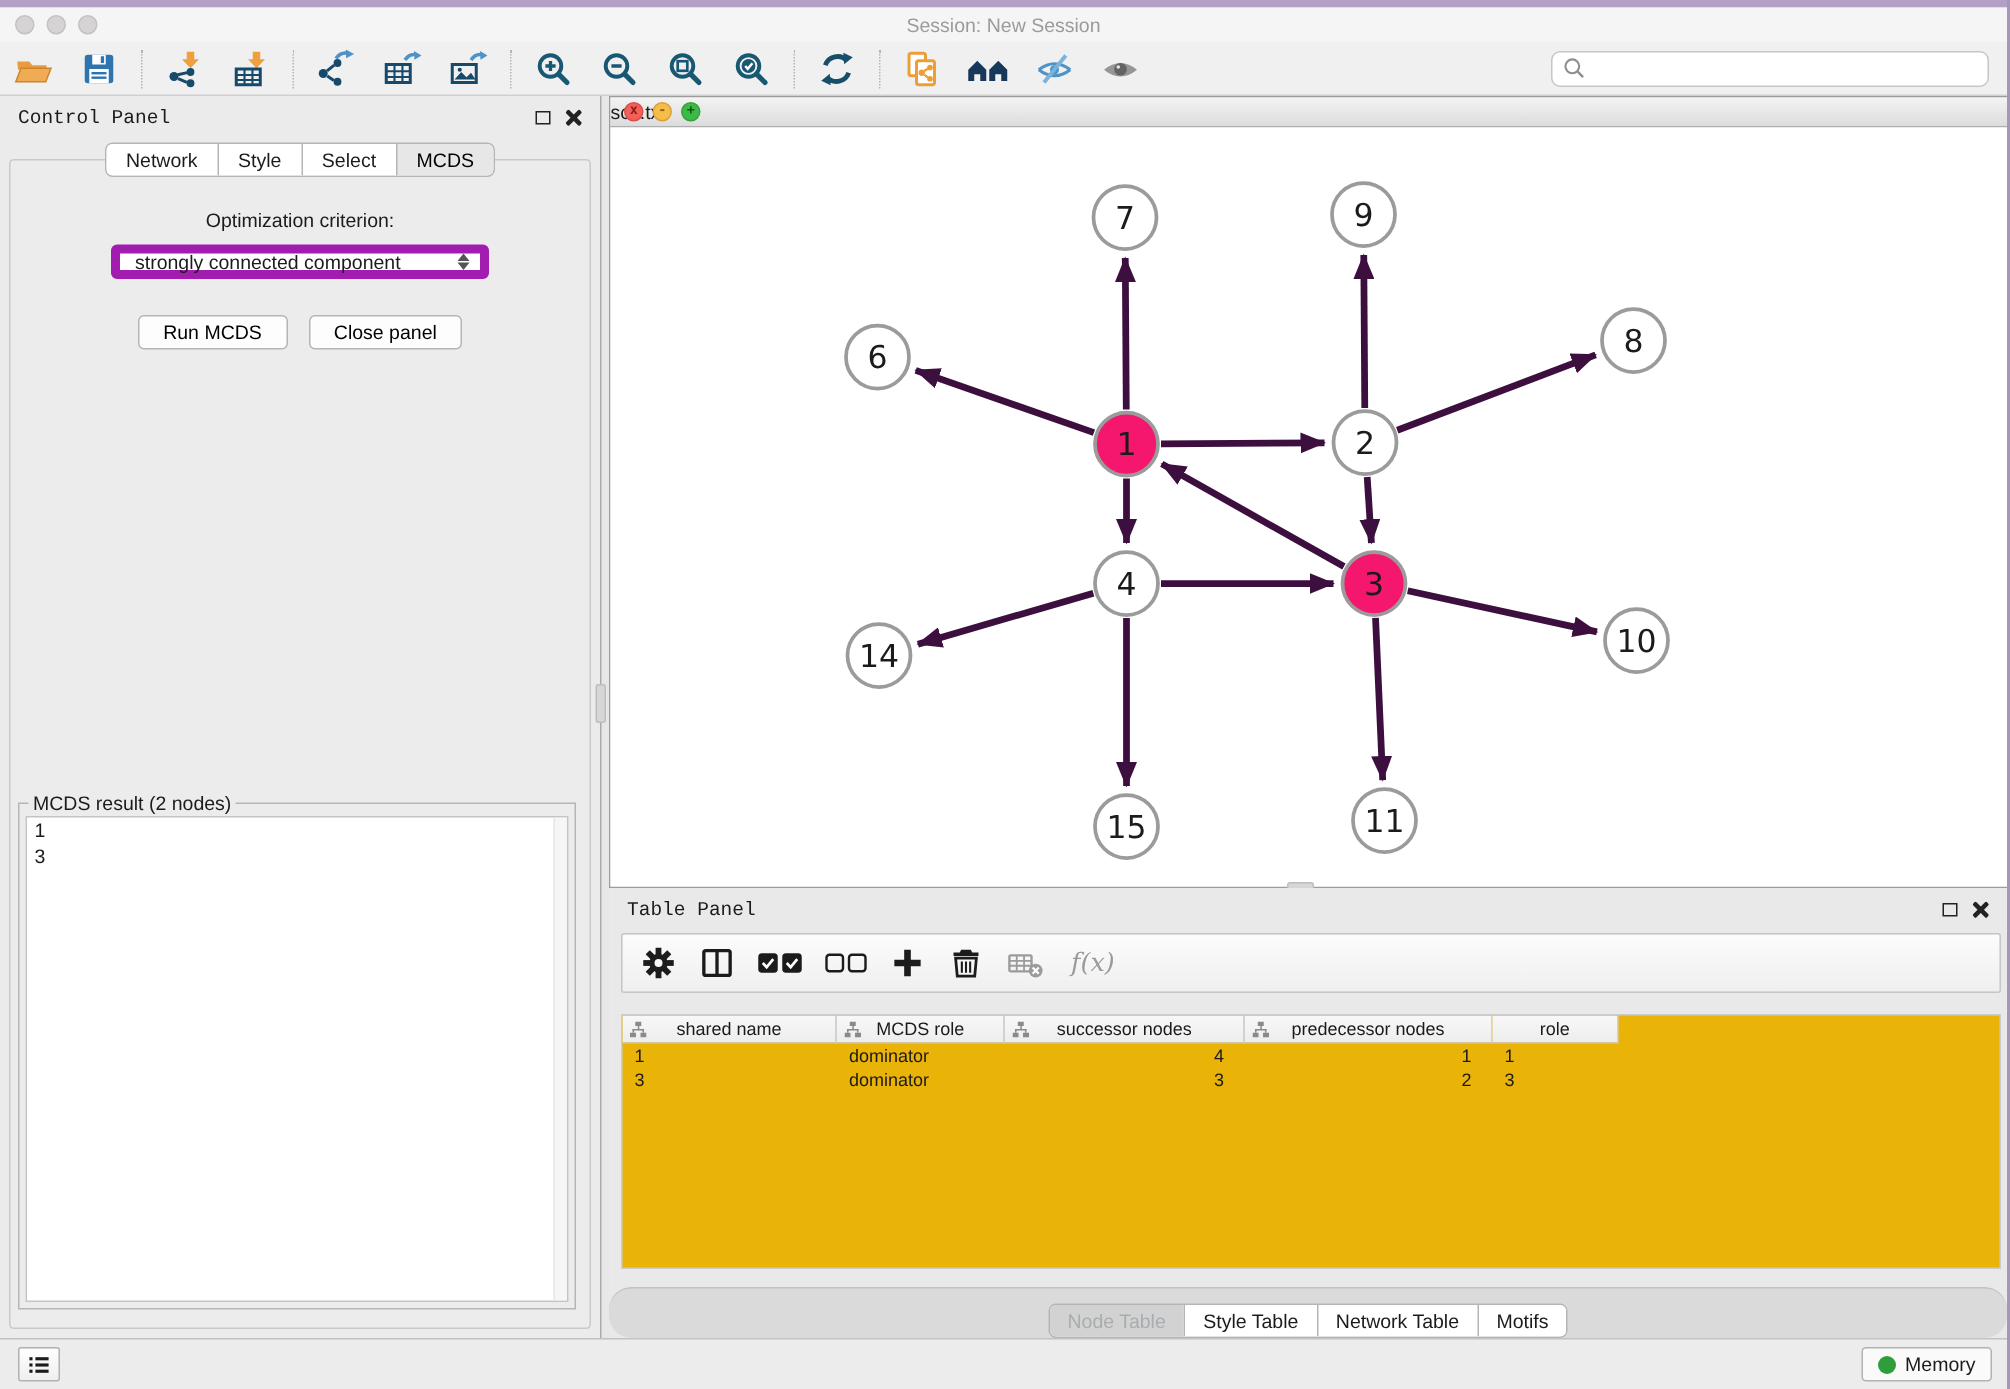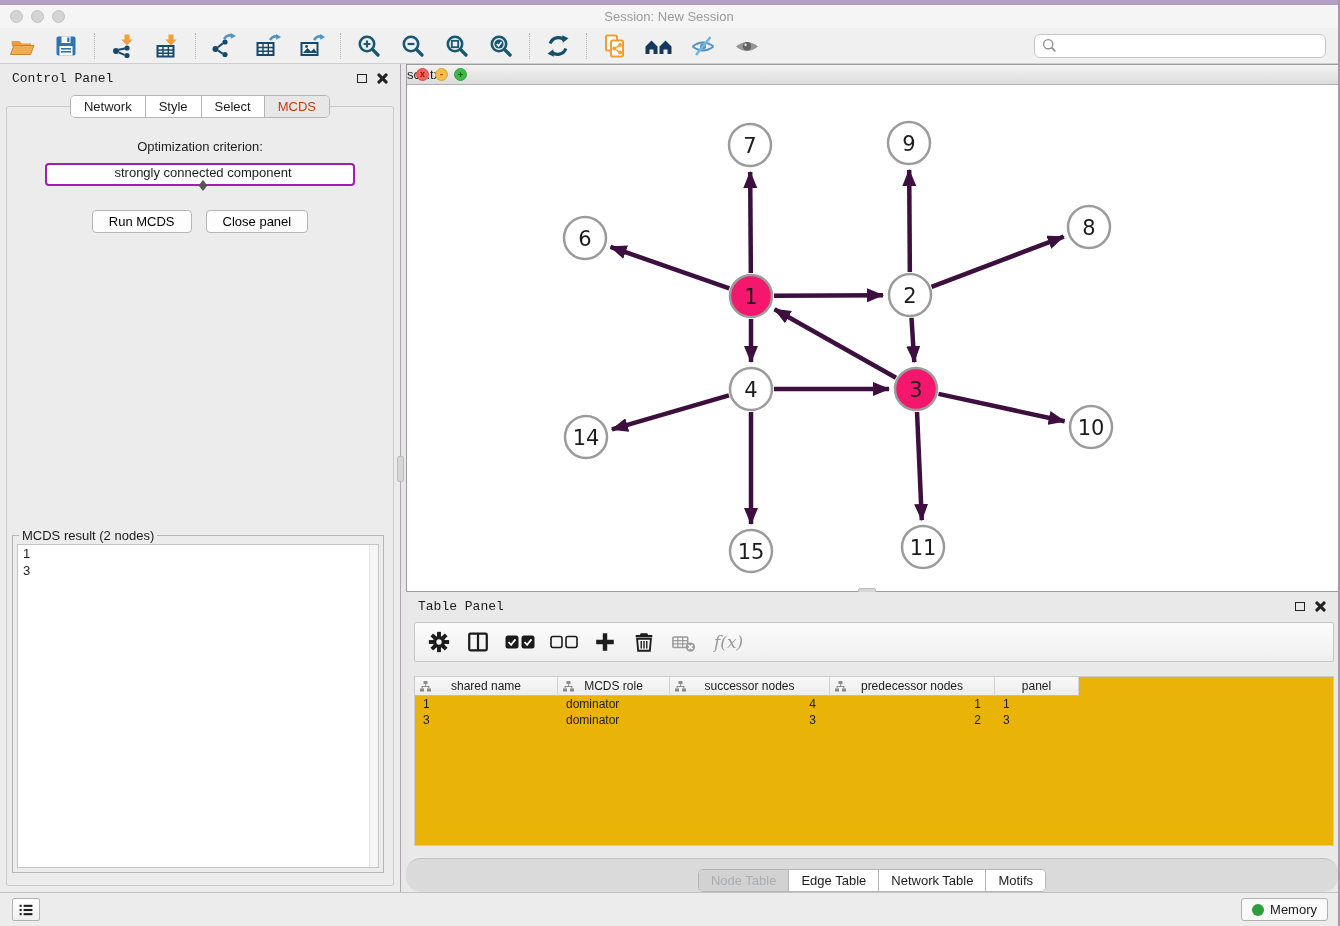--- a/index.html
+++ b/index.html
@@ -26,25 +26,25 @@
   .panel-header .ph-title { flex:1;font-family:Liberation Mono, monospace; }
   .float-icon { width:10px; height:9px; border:1.5px solid #222; margin-right:10px; display:inline-block; }
   .x-icon { position:relative; width:11px; height:11px; display:inline-block; }
   .x-icon::before,.x-icon::after { content:""; position:absolute; left:-1px; top:4px; width:13px; height:3px; background:#222; border-radius:1px; }
   .x-icon::before { transform:rotate(45deg);} .x-icon::after { transform:rotate(-45deg);}
 
   .cp-tabs-wrap { position:absolute; left:0; right:0; top:31px; text-align:center; z-index:3; }
   .segmented { display:inline-flex; border:1px solid #b5b5b5; border-radius:5px; overflow:hidden; background:#fff; }
   .seg { padding:3px 13px; border-left:1px solid #b5b5b5; background:#fff; white-space:nowrap; }
   .seg:first-child { border-left:none; }
-  .seg.selected { background:#e7e7e7; color:#c2410c; }
+  .seg.selected { background:#e7e7e7; color:#000000; }
 
   .cp-content { position:absolute; left:6px; right:6px; top:42px; bottom:6px; border:1px solid #c9c9c9; border-radius:3px; background:#ececec; }
   .opt-label { text-align:center; margin-top:32px; }
-  .criterion-select { margin:9px auto 0; width:310px; height:23px; background:#fff; border:2px solid #a21caf; border-radius:4px; display:flex; align-items:center; padding:0 4px 0 10px;flex-direction:column; }
+  .criterion-select { margin:9px auto 0; width:252px; height:23px; background:#fff; border:6px solid #a21caf; border-radius:4px; display:flex; align-items:center; padding:0 4px 0 10px; }
   .criterion-select .sel-text { flex:1; }
   .stepper { display:flex; flex-direction:column; align-items:center; gap:1px; padding:0 3px; }
   .stepper i { width:0; height:0; border-left:4px solid transparent; border-right:4px solid transparent; }
   .stepper .up { border-bottom:5px solid #555; }
   .stepper .dn { border-top:5px solid #555; }
   .cp-buttons { display:flex; justify-content:center; gap:14px; margin-top:24px; }
   .btn { background:#fdfdfd; border:1px solid #b5b5b5; border-radius:4px; padding:3px 16px; font-size:13px; font-family:inherit; }
 
   .result-group { position:absolute; left:5px; right:9px; top:428px; bottom:12px; border:1px solid #b6b6b6; }
   .result-legend { position:absolute; top:-8px; left:6px; background:#ececec; padding:0 3px; }
@@ -464,21 +464,21 @@
                 <rect x="0" y="7.5" width="4" height="3"></rect>
                 <rect x="7" y="7.5" width="4" height="3"></rect>
                 <path d="M5.2 3h1v2.2h-1z"></path>
                 <path d="M1.7 5h7.6v1H1.7z"></path>
                 <path d="M1.7 5h1v2.5h-1z M8.3 5h1v2.5h-1z"></path>
               </g>
             </svg>
           <span>predecessor nodes</span>
         </div>
         <div class="th c4">
-          <span>panel</span>
+          <span>role</span>
         </div>
       </div>
       <div class="trow">
         <div class="td c0">1</div>
         <div class="td c1">dominator</div>
         <div class="td c2 num">4</div>
         <div class="td c3 num">1</div>
         <div class="td c4">1</div>
       </div>
       <div class="trow">
@@ -486,21 +486,21 @@
         <div class="td c1">dominator</div>
         <div class="td c2 num">3</div>
         <div class="td c3 num">2</div>
         <div class="td c4">3</div>
       </div>
     </div>
 
     <div class="tp-tabs-band">
       <div class="segmented">
         <span class="seg selected">Node Table</span>
-        <span class="seg">Edge Table</span>
+        <span class="seg">Style Table</span>
         <span class="seg">Network Table</span>
         <span class="seg">Motifs</span>
       </div>
     </div>
   </div>
 
   <div class="status-bar">
     <div class="list-btn">
       <svg width="18" height="16" viewBox="0 0 22 20">
           <g fill="#1b1b1b">

